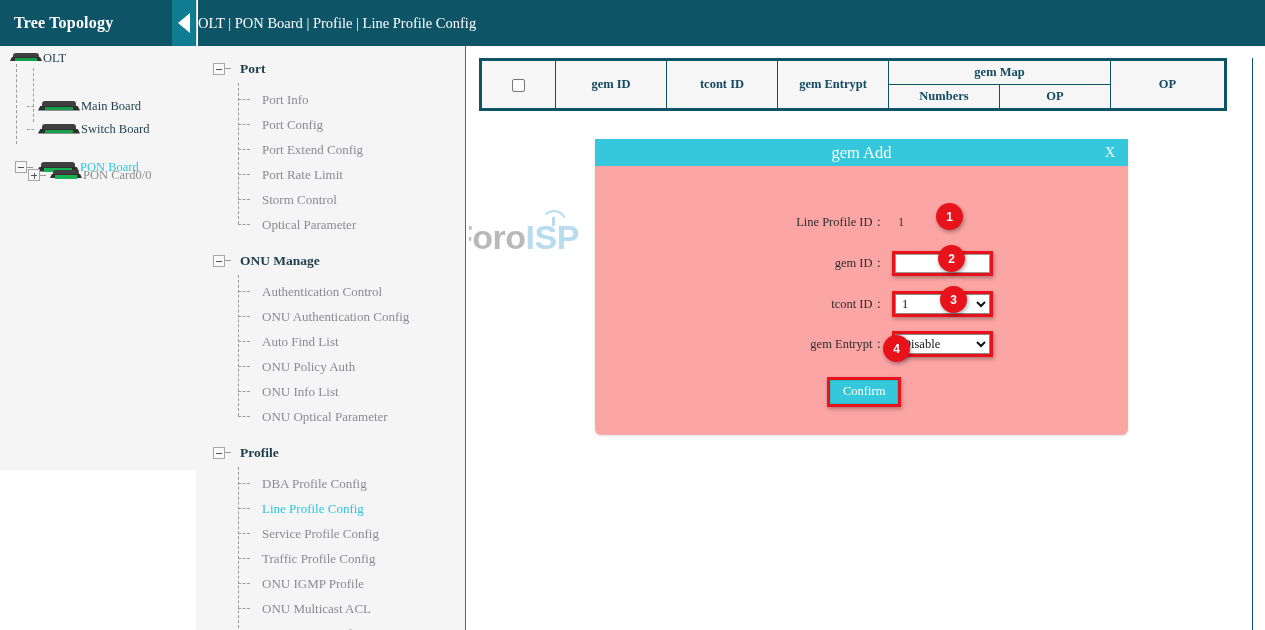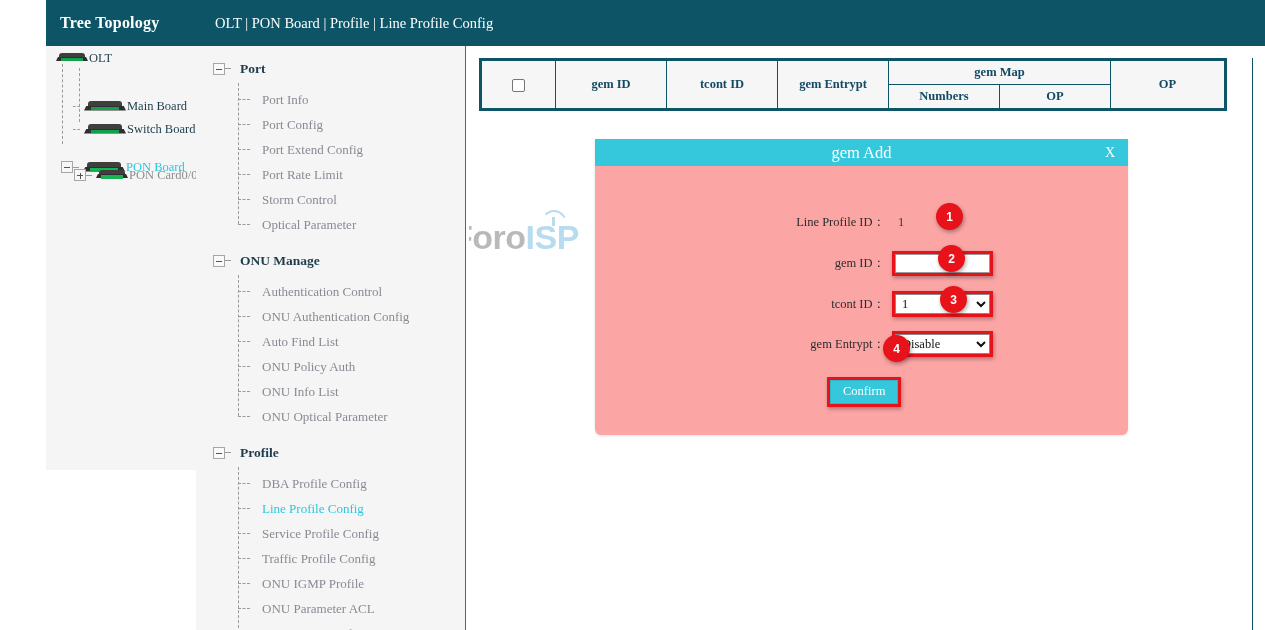--- a/index.html
+++ b/index.html
@@ -16,21 +16,20 @@
     width: 1265px; height: 630px;
     overflow: hidden;
   }
 
   
   #tree-panel {
     position: absolute; left: 0; top: 0;
     width: 197px; height: 470px;
     background: #f5f5f5;
     border-right: 1px solid #d8d8d8;
-    margin-left: 46px;
   }
   #tree-panel-header {
     position: relative;
     height: 46px;
     background: #0d5467;
     display: flex; align-items: center;
   }
   #tree-panel-title {
     color: #ffffff;
     font-size: 16px;
@@ -182,21 +181,20 @@
   
   #topbar {
     position: absolute; left: 198px; top: 0;
     width: 1067px; height: 46px;
     background: #0d5467;
     display: flex; align-items: center;
   }
   #breadcrumb {
     color: #ffffff;
     font-size: 14.5px;
-    padding-left: 17px;
     white-space: nowrap;
   }
 
   
   #content {
     position: absolute; left: 469px; top: 46px;
     width: 796px; height: 584px;
     background: #ffffff;
     overflow: hidden;
   }
@@ -541,21 +539,21 @@
       <div class="menu-item">
         <span class="branch"></span>
         <span class="ilabel">Traffic Profile Config</span>
       </div>
       <div class="menu-item">
         <span class="branch"></span>
         <span class="ilabel">ONU IGMP Profile</span>
       </div>
       <div class="menu-item">
         <span class="branch"></span>
-        <span class="ilabel">ONU Parameter ACL</span>
+        <span class="ilabel">ONU Multicast ACL</span>
       </div>
       <div class="menu-item">
 
         <span class="ilabel">Pon Protect Config</span>
       </div>
     </div>
 
   </div>
 
   <div id="content">

